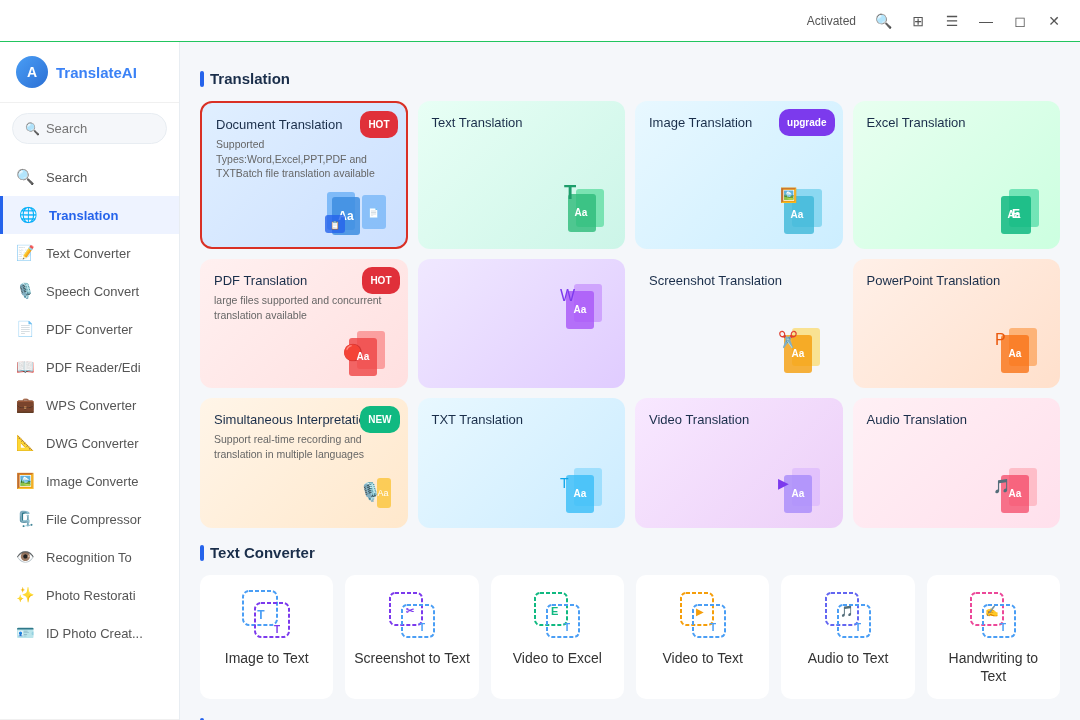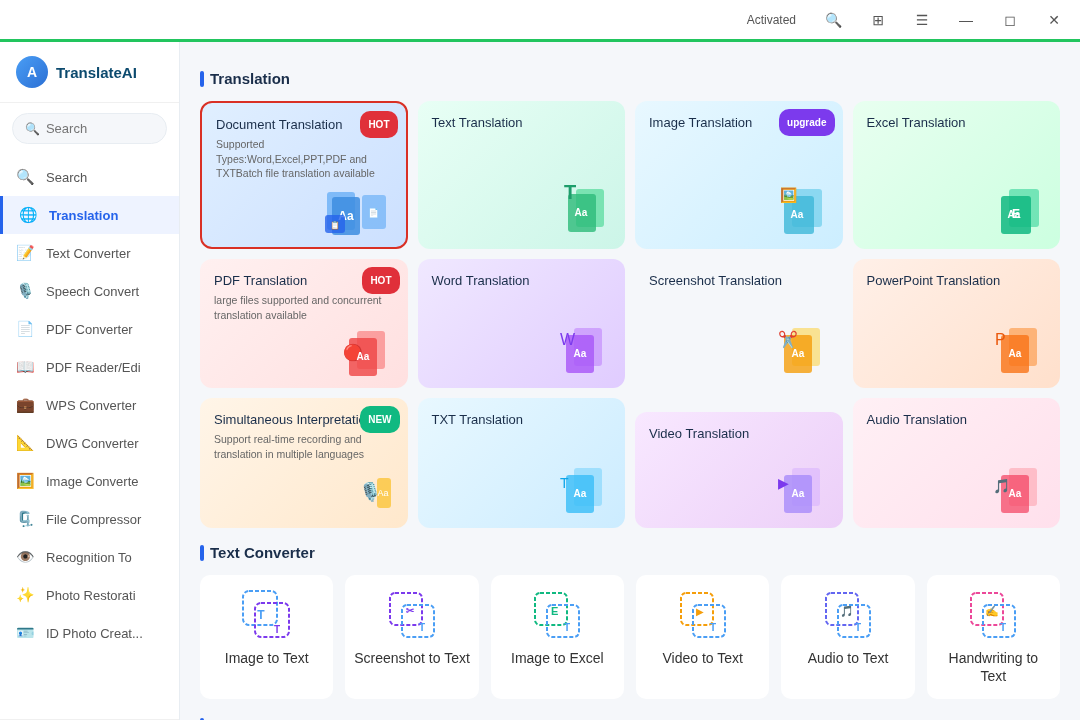--- a/index.html
+++ b/index.html
@@ -12,21 +12,21 @@
     }
     .sidebar-logo {
       display: flex; align-items: center; gap: 8px; padding: 14px 16px;
       border-bottom: 1px solid #f0f0f0;
     }
     .logo-icon {
       width: 32px; height: 32px; background: linear-gradient(135deg, #4a9ef5, #2b6fd4);
       border-radius: 50%; display: flex; align-items: center; justify-content: center;
       color: #fff; font-size: 14px; font-weight: bold;
     }
-    .logo-text { font-size: 15px; font-weight: 600; color: #0c4a6e; }
+    .logo-text { font-size: 15px; font-weight: 600; color: #3b82f6; }
 
     .search-box {
       margin: 10px 12px; padding: 7px 12px; background: #f5f7fa;
       border: 1px solid #e8edf2; border-radius: 20px; display: flex; align-items: center; gap: 6px;
     }
     .search-box input {
       border: none; background: transparent; outline: none; font-size: 13px; color: #888; width: 100%;
     }
     .search-icon-small { color: #aaa; font-size: 12px; }
 
@@ -44,22 +44,22 @@
 
     
     .main-content {
       flex: 1; overflow-y: auto; background: #f5f7fa; padding: 16px 20px;
     }
 
     
     .titlebar {
       position: absolute; top: 0; left: 0; right: 0; height: 42px;
       background: #fff; display: flex; align-items: center;
-      justify-content: flex-end; padding-right: 12px; gap: 16px;
-      border-bottom: 3px solid #22c55e; z-index: 100;
+      justify-content: flex-end; padding-right: 12px; gap: 6px;
+      border-bottom: 1px solid #22c55e; z-index: 100;
     }
     .titlebar-activated { font-size: 12px; color: #555; margin-right: 8px; }
     .titlebar-btn {
       width: 28px; height: 28px; display: flex; align-items: center; justify-content: center;
       cursor: pointer; border-radius: 4px; font-size: 14px; color: #555;
     }
 
     .app-wrapper { display: flex; flex-direction: column; width: 1080px; height: 720px; }
     .app-body { display: flex; flex: 1; margin-top: 42px; overflow: hidden; }
 
@@ -131,21 +131,21 @@
       margin-bottom: 16px;
     }
 
     .card-doc { grid-column: 1; grid-row: 1; }
     .card-pdf { grid-column: 1; grid-row: 2; }
     .card-word { grid-column: 2; grid-row: 2; }
     .card-screenshot { grid-column: 3; grid-row: 2; }
     .card-ppt { grid-column: 4; grid-row: 2; }
     .card-simul { grid-column: 1; grid-row: 3; }
     .card-txt { grid-column: 2; grid-row: 3; gap: 28px; }
-    .card-video { grid-column: 3; grid-row: 3; margin-top: 14px; }
+    .card-video { grid-column: 3; grid-row: 3; }
     .card-audio { grid-column: 4; grid-row: 3; }
 
     
     .main-content::-webkit-scrollbar { width: 6px; }
     .main-content::-webkit-scrollbar-track { background: #f0f0f0; }
     .main-content::-webkit-scrollbar-thumb { background: #ccc; border-radius: 3px; }
 
     .card-content { flex: 1; }
   </style>
 </head>
@@ -319,23 +319,20 @@
             <svg width="65" height="50" viewBox="0 0 65 50">
               <rect x="28" y="3" width="28" height="38" rx="3" fill="#f87171" opacity="0.6"></rect>
               <rect x="20" y="10" width="28" height="38" rx="3" fill="#ef4444" opacity="0.8"></rect>
               <text x="14" y="30" font-size="16" fill="#dc2626">🔴</text>
               <text x="34" y="32" font-size="10" fill="white" font-weight="bold" text-anchor="middle">Aa</text>
             </svg>
           </div>
         </div>
 
         <div class="trans-card word-t card-word">
-          <div class="card-content">
-            <div class="card-title">Word Translation</div>
-          </div>
           <div class="card-icon-area">
             <svg width="65" height="55" viewBox="0 0 65 55">
               <rect x="28" y="5" width="28" height="38" rx="3" fill="#c084fc" opacity="0.6"></rect>
               <rect x="20" y="12" width="28" height="38" rx="3" fill="#a855f7" opacity="0.8"></rect>
               <text x="14" y="22" font-size="16" fill="#7c3aed">W</text>
               <text x="34" y="34" font-size="10" fill="white" font-weight="bold" text-anchor="middle">Aa</text>
             </svg>
           </div>
         </div>
 
@@ -458,21 +455,21 @@
 
         <div class="converter-item">
           <div class="converter-icon">
             <svg width="52" height="52" viewBox="0 0 52 52">
               <rect x="4" y="4" width="32" height="32" rx="5" fill="none" stroke="#10b981" stroke-width="2" stroke-dasharray="4,2"></rect>
               <rect x="16" y="16" width="32" height="32" rx="5" fill="none" stroke="#4a9ef5" stroke-width="2" stroke-dasharray="4,2"></rect>
               <text x="20" y="26" font-size="11" fill="#10b981" font-weight="bold">E</text>
               <text x="36" y="42" font-size="10" fill="#4a9ef5" font-weight="bold" text-anchor="middle">T</text>
             </svg>
           </div>
-          <span class="converter-label">Image to Excel</span>
+          <span class="converter-label">Video to Excel</span>
         </div>
 
         <div class="converter-item">
           <div class="converter-icon">
             <svg width="52" height="52" viewBox="0 0 52 52">
               <rect x="4" y="4" width="32" height="32" rx="5" fill="none" stroke="#f59e0b" stroke-width="2" stroke-dasharray="4,2"></rect>
               <rect x="16" y="16" width="32" height="32" rx="5" fill="none" stroke="#4a9ef5" stroke-width="2" stroke-dasharray="4,2"></rect>
               <text x="19" y="26" font-size="10" fill="#f59e0b">▶</text>
               <text x="36" y="42" font-size="10" fill="#4a9ef5" font-weight="bold" text-anchor="middle">T</text>
             </svg>

